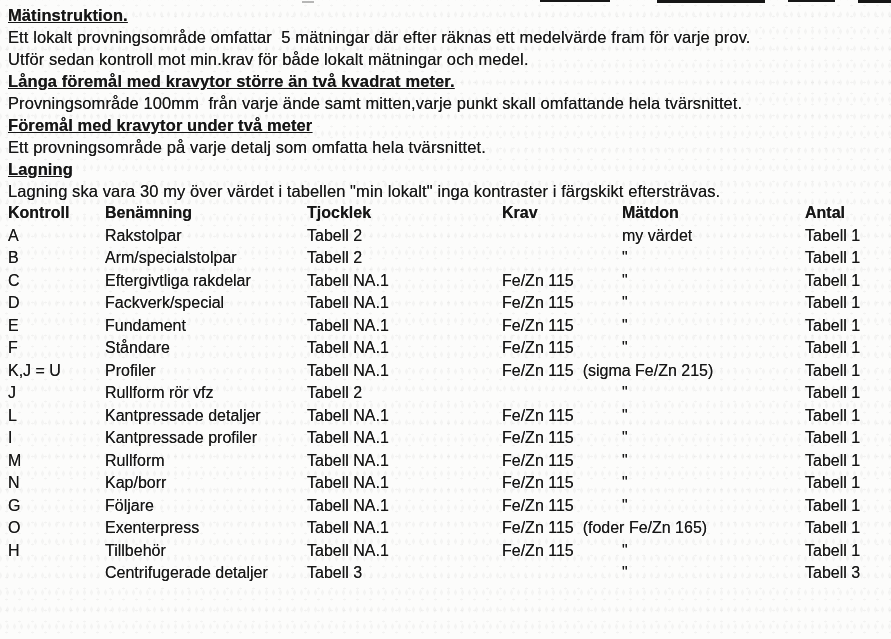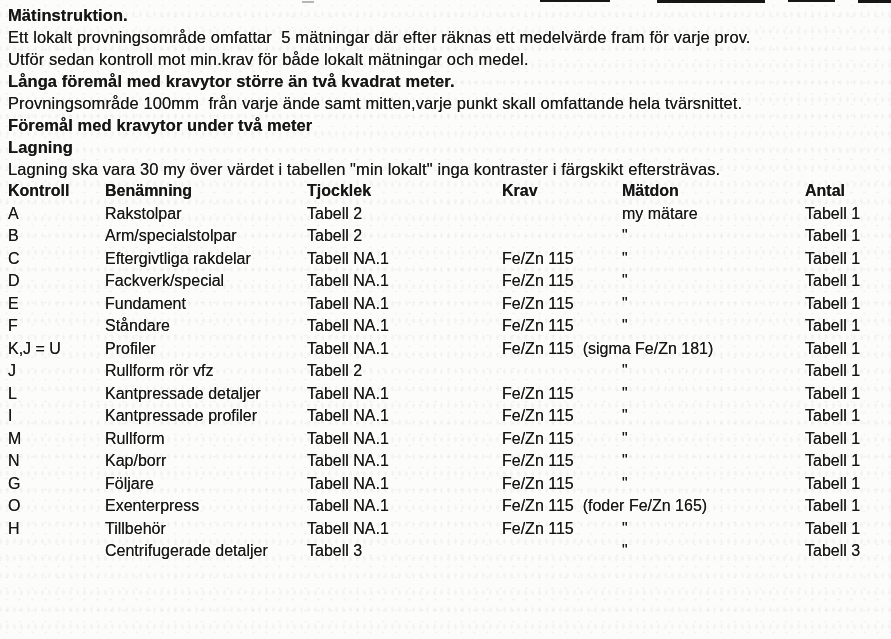--- a/index.html
+++ b/index.html
@@ -39,21 +39,21 @@
     filter: blur(0.22px);
   }
   .line {
     margin: 0;
     font-size: 16.5px;
     line-height: 22px;
     letter-spacing: 0.1px;
     white-space: pre;
     text-shadow: 0 0 0.5px rgba(20,20,20,0.75);
   }
-  .bold { font-weight: bold; }
+  .bold { font-weight: bold; text-decoration: underline; }
 
   table.ctrl {
     border-collapse: collapse;
     table-layout: fixed;
     width: 875px;
     font-size: 16px;
     margin-top: 0;
   }
   .ctrl th, .ctrl td {
     padding: 0;
@@ -86,20 +86,21 @@
 <div class="top-artifacts"></div>
 
 <div class="page">
 
   <p class="line bold">Mätinstruktion.</p>
   <p class="line">Ett lokalt provningsområde omfattar  5 mätningar där efter räknas ett medelvärde fram för varje prov.</p>
   <p class="line">Utför sedan kontroll mot min.krav för både lokalt mätningar och medel.</p>
   <p class="line bold">Långa föremål med kravytor större än två kvadrat meter.</p>
   <p class="line">Provningsområde 100mm  från varje ände samt mitten,varje punkt skall omfattande hela tvärsnittet.</p>
   <p class="line bold">Föremål med kravytor under två meter</p>
+  <p class="line">Ett provningsområde på varje detalj som omfatta hela tvärsnittet.</p>
   <p class="line bold">Lagning</p>
   <p class="line">Lagning ska vara 30 my över värdet i tabellen "min lokalt" inga kontraster i färgskikt eftersträvas.</p>
 
   <table class="ctrl">
     <colgroup>
       <col class="col-kontroll">
         <col class="col-ben">
         <col class="col-tjock">
       <col class="col-krav">
         <col class="col-matdon">
@@ -114,21 +115,21 @@
         <th>Mätdon</th>
         <th>Antal</th>
       </tr>
     </thead>
     <tbody>
       <tr>
         <td class="c-kontroll">A</td>
         <td class="c-ben">Rakstolpar</td>
         <td>Tabell 2</td>
         <td class="c-krav"></td>
-        <td class="c-matdon no-pad">my mätare</td>
+        <td class="c-matdon no-pad">my värdet</td>
         <td>Tabell 1</td>
       </tr>
       <tr>
         <td class="c-kontroll">B</td>
         <td class="c-ben">Arm/specialstolpar</td>
         <td>Tabell 2</td>
         <td class="c-krav"></td>
         <td class="c-matdon">"</td>
         <td>Tabell 1</td>
       </tr>
@@ -161,21 +162,21 @@
         <td class="c-ben">Ståndare</td>
         <td>Tabell NA.1</td>
         <td class="c-krav">Fe/Zn 115</td>
         <td class="c-matdon">"</td>
         <td>Tabell 1</td>
       </tr>
       <tr>
         <td class="c-kontroll">K,J = U</td>
         <td class="c-ben">Profiler</td>
         <td>Tabell NA.1</td>
-        <td class="c-krav" colspan="2">Fe/Zn 115  (sigma Fe/Zn 181)</td>
+        <td class="c-krav" colspan="2">Fe/Zn 115  (sigma Fe/Zn 215)</td>
         <td>Tabell 1</td>
       </tr>
       <tr>
         <td class="c-kontroll">J</td>
         <td class="c-ben">Rullform rör vfz</td>
         <td>Tabell 2</td>
         <td class="c-krav"></td>
         <td class="c-matdon">"</td>
         <td>Tabell 1</td>
       </tr>

